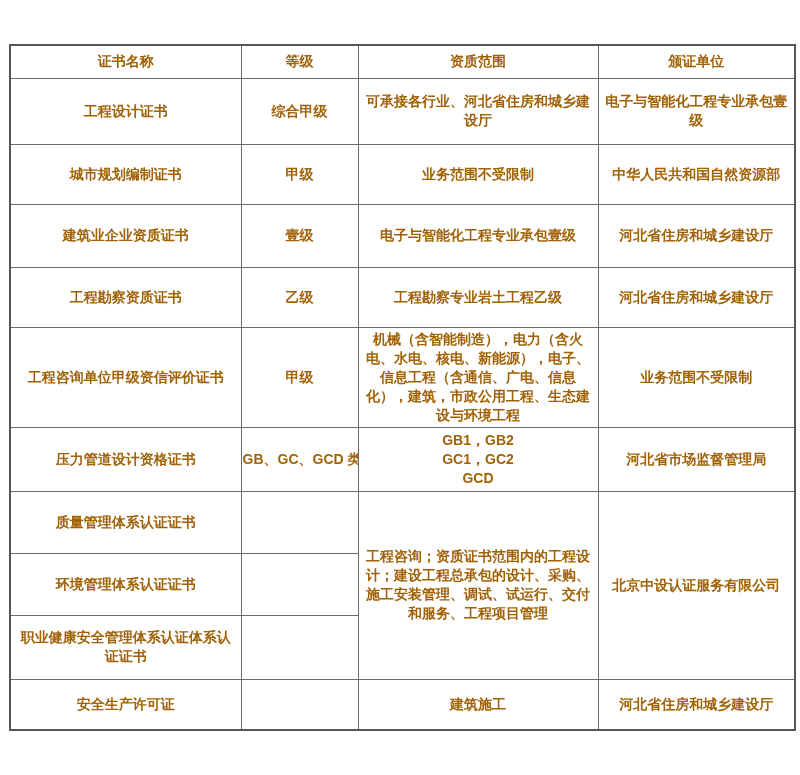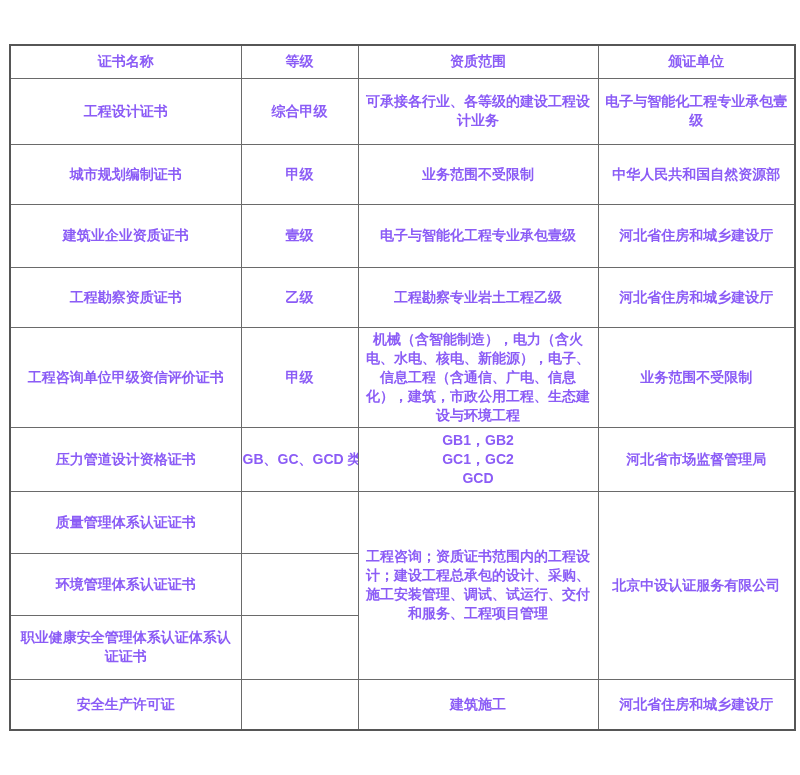--- a/index.html
+++ b/index.html
@@ -21,21 +21,21 @@
     border-collapse: collapse;
     table-layout: fixed;
     margin: 44px 0 0 9px;
     width: 785px;
     border: 2px solid #565656;
   }
   .cert-table th, .cert-table td {
     border: 1px solid #6a6a6a;
     font-size: 14px;
     font-weight: bold;
-    color: #8b5cf6;
+    color: #a16207;
     text-align: center;
     vertical-align: middle;
     padding: 2px 5px;
     line-height: 19px;
     overflow: hidden;
     word-break: break-word;
   }
   .cert-table th {
     font-size: 14px;
   }
@@ -67,21 +67,21 @@
         <th>证书名称</th>
         <th>等级</th>
         <th>资质范围</th>
         <th>颁证单位</th>
       </tr>
     </thead>
     <tbody>
       <tr style="height:66px">
         <td>工程设计证书</td>
         <td>综合甲级</td>
-        <td>可承接各行业、各等级的建设工程设计业务</td>
+        <td>可承接各行业、河北省住房和城乡建设厅</td>
         <td>电子与智能化工程专业承包壹级</td>
       </tr>
       <tr style="height:60px">
         <td>城市规划编制证书</td>
         <td>甲级</td>
         <td>业务范围不受限制</td>
         <td>中华人民共和国自然资源部</td>
       </tr>
       <tr style="height:63px">
         <td>建筑业企业资质证书</td>

